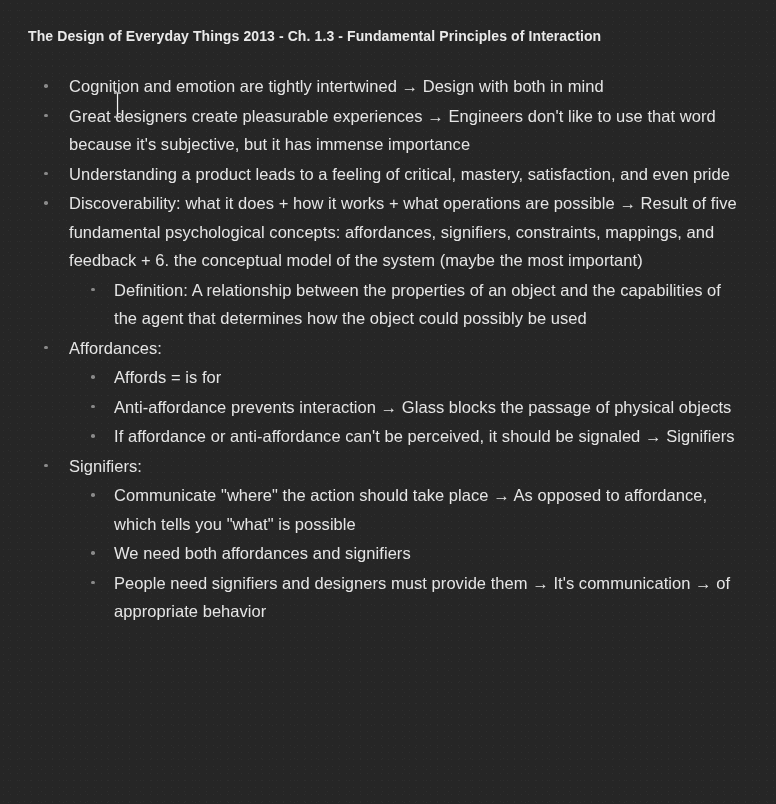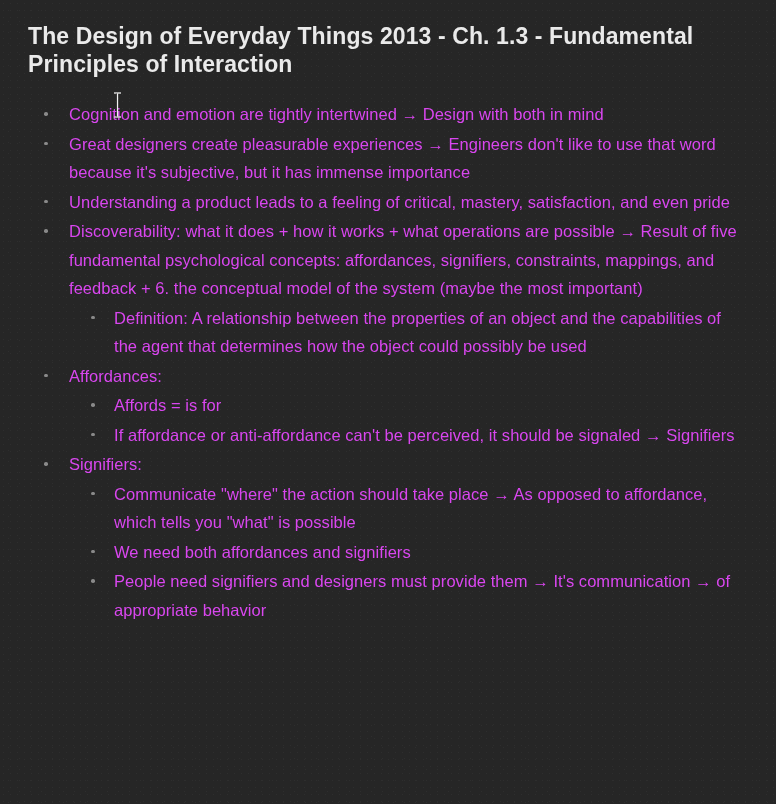--- a/index.html
+++ b/index.html
@@ -28,35 +28,35 @@
     z-index: 5;
   }
   .page {
     position: relative;
     padding: 22px 30px 0 28px;
     box-sizing: border-box;
     z-index: 1;
   }
   .doc-title {
     color: #eaeaea;
-    font-size: 23px;
+    font-size: 14px;
     font-weight: bold;
     line-height: 28px;
     letter-spacing: 0.1px;
     margin: 0 0 22px 0;
     max-width: 672px;
   }
   .outline {
     list-style: none;
     margin: 0;
     padding: 0;
   }
   .item {
     position: relative;
-    color: #d946ef;
+    color: #e5e5e5;
     font-size: 16.5px;
     line-height: 28.5px;
     letter-spacing: 0.05px;
   }
   .item.lvl1 {
     padding-left: 25px;
     margin-left: 16px;
     margin-bottom: 1px;
     max-width: 700px;
   }
@@ -125,20 +125,24 @@
       <div class="item lvl1">
         <span class="dot"></span>
         <span class="txt">Affordances:</span>
       </div>
       <div class="item lvl2">
         <span class="dot"></span>
         <span class="txt">Affords = is for</span>
       </div>
       <div class="item lvl2">
         <span class="dot"></span>
+        <span class="txt">Anti-affordance prevents interaction → Glass blocks the passage of physical objects</span>
+      </div>
+      <div class="item lvl2">
+        <span class="dot"></span>
         <span class="txt">If affordance or anti-affordance can't be perceived, it should be signaled → Signifiers</span>
       </div>
       <div class="item lvl1">
         <span class="dot"></span>
         <span class="txt">Signifiers:</span>
       </div>
       <div class="item lvl2">
         <span class="dot"></span>
         <span class="txt">Communicate "where" the action should take place → As opposed to affordance, which tells you "what" is possible</span>
       </div>

